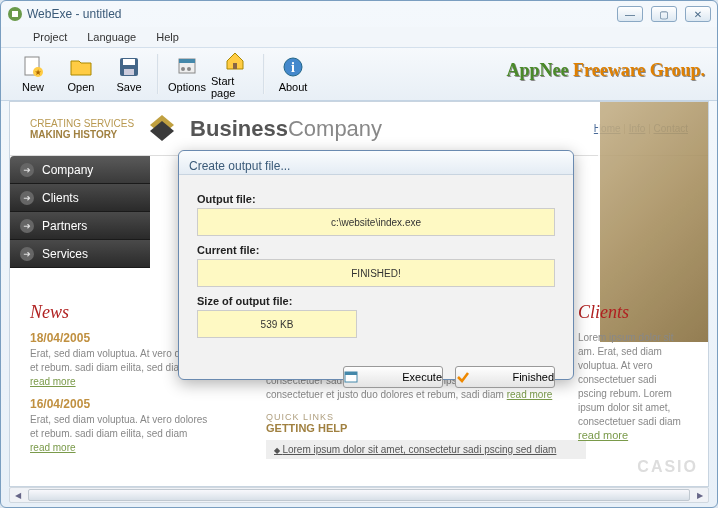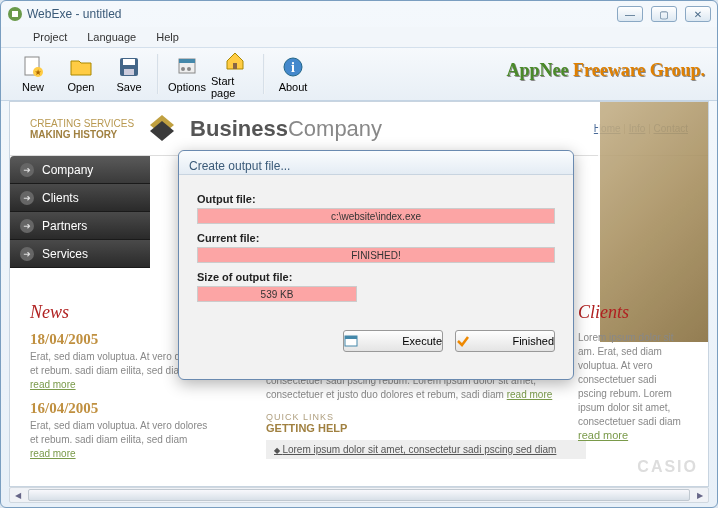--- a/index.html
+++ b/index.html
@@ -45,40 +45,40 @@
 .sidenav { position: absolute; left: 0; top: 54px; width: 140px; }
 .nav-item { height: 28px; background: linear-gradient(to bottom, #4a4a4a, #2a2a2a); color: #fff; display: flex; align-items: center; padding-left: 10px; font-size: 12px; border-bottom: 1px solid #1a1a1a; cursor: pointer; }
 .nav-item.first { border-radius: 4px 0 0 0; background: linear-gradient(to bottom, #5a5a5a, #3a3a3a); }
 .arrow-icon { width: 14px; height: 14px; margin-right: 8px; border-radius: 50%; background: #666; display: flex; align-items: center; justify-content: center; color: #ddd; font-size: 9px; }
 
 
 .col-left { position: absolute; left: 20px; top: 200px; width: 180px; }
 .col-mid { position: absolute; left: 228px; top: 270px; width: 320px; margin-left: 28px; }
 .col-right { position: absolute; right: 20px; top: 200px; width: 110px; }
 .section-title { font-family: Georgia, serif; font-style: italic; font-size: 18px; color: #b02020; margin-bottom: 8px; }
-.date { color: #c09040; font-weight: bold; font-size: 15px; margin-top: 8px; font-family: Liberation Serif, serif; }
+.date { color: #c09040; font-weight: bold; font-size: 12px; margin-top: 8px; }
 .body-text { color: #888; font-size: 10px; line-height: 1.4; margin-top: 2px; }
 .readmore { color: #7a9a4a; text-decoration: underline; cursor: pointer; }
 .quick { color: #b0a080; font-size: 9px; letter-spacing: 1px; }
 .quick-bold { color: #a08040; font-weight: bold; font-size: 11px; margin-bottom: 6px; }
 .link-row { background: #eee; padding: 4px 8px; font-size: 10px; color: #555; text-decoration: underline; cursor: pointer; }
 .link-row::before { content: "◆ "; font-size: 8px; }
 .casio { position: absolute; right: 10px; bottom: 10px; font-family: Arial Black, sans-serif; font-size: 16px; color: #ddd; letter-spacing: 2px; font-weight: bold; }
 
 
 .hscroll { position: absolute; left: 8px; right: 8px; bottom: 4px; height: 16px; background: #f0f2f6; border: 1px solid #d0d8e0; border-radius: 2px; display: flex; align-items: center; }
 .hscroll-btn { width: 16px; height: 14px; display: flex; align-items: center; justify-content: center; font-size: 8px; color: #668; cursor: pointer; }
 .hscroll-thumb { flex: 1; height: 12px; background: linear-gradient(to bottom, #f8f8fc, #d8e0e8); border: 1px solid #c0c8d0; border-radius: 2px; margin: 0 2px; }
 
 
 .dialog { position: absolute; left: 178px; top: 150px; width: 396px; height: 230px; background: #f2f2f2; border: 1px solid #6a8ab0; border-radius: 6px; box-shadow: 0 4px 16px rgba(0,0,0,0.3); z-index: 100; }
 .dialog-title { height: 24px; background: linear-gradient(to bottom, #fafcfe, #e4ecf4); border-radius: 6px 6px 0 0; padding: 8px 10px; font-size: 12px; color: #3a5a78; border-bottom: 1px solid #c8d4e0; }
 .dialog-body { padding: 14px 18px; }
 .field-label { font-size: 11px; font-weight: bold; color: #222; margin-top: 4px; }
-.field-box { height: 16px; background: #fca5a5; border: 1px solid #ccc; margin-top: 3px; margin-bottom: 8px; display: flex; align-items: center; justify-content: center; font-size: 10px; color: #333; }
+.field-box { height: 28px; background: #fef9c3; border: 1px solid #ccc; margin-top: 3px; margin-bottom: 8px; display: flex; align-items: center; justify-content: center; font-size: 10px; color: #333; }
 .field-box.narrow { width: 160px; justify-content: center; }
 .dialog-buttons { display: flex; justify-content: flex-end; gap: 12px; padding: 6px 18px; }
 .dlg-btn { width: 100px; height: 22px; background: linear-gradient(to bottom, #fefefe, #e4e4e4); border: 1px solid #999; border-radius: 3px; display: flex; align-items: center; justify-content: space-between; gap: 6px; font-size: 11px; cursor: pointer; }
 .dlg-btn .bi { width: 14px; height: 14px; }
 </style>
 </head>
 <body>
 
 <div class="window">
   <div class="titlebar">

